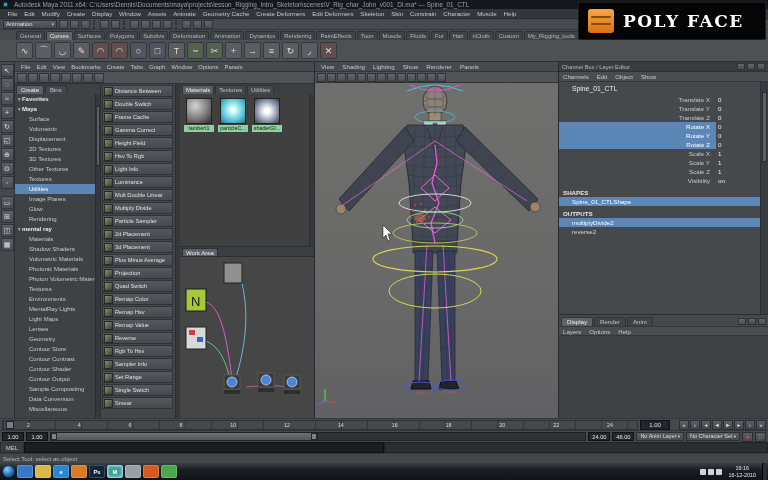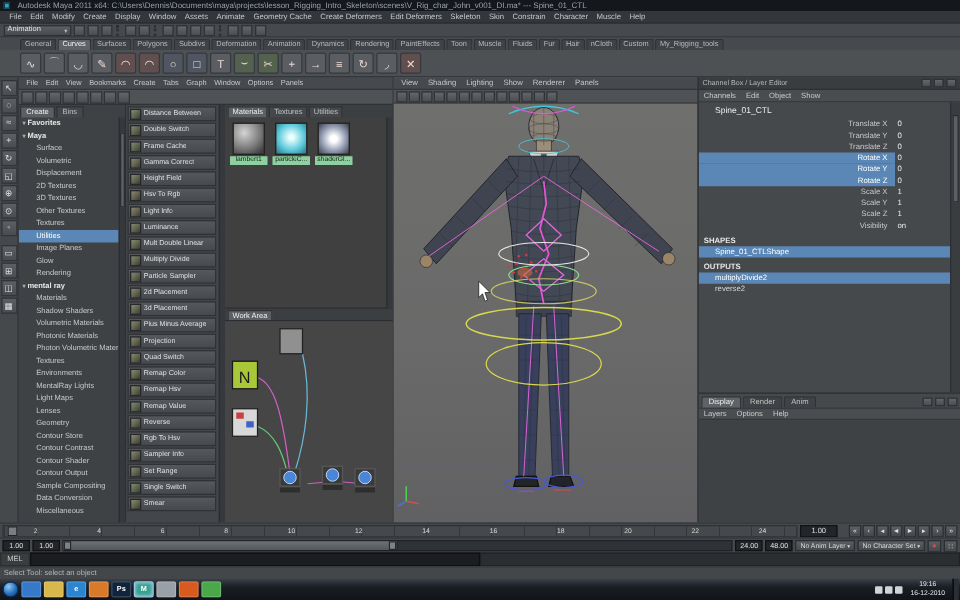--- a/index.html
+++ b/index.html
@@ -861,14 +861,18 @@
           <span class="tray-icon"></span>
         </span>
       <span class="tb-clock">
         <span>19:16</span><br>
         <span>16-12-2010</span>
       </span>
       <span class="show-desktop"></span>
     </span>
   </div>
 
+  <div class="logo">
+    <span class="logo-cube"></span>
+    <span class="logo-text">POLY FACE</span>
+  </div>
 
 </div>
 
 </body></html>

